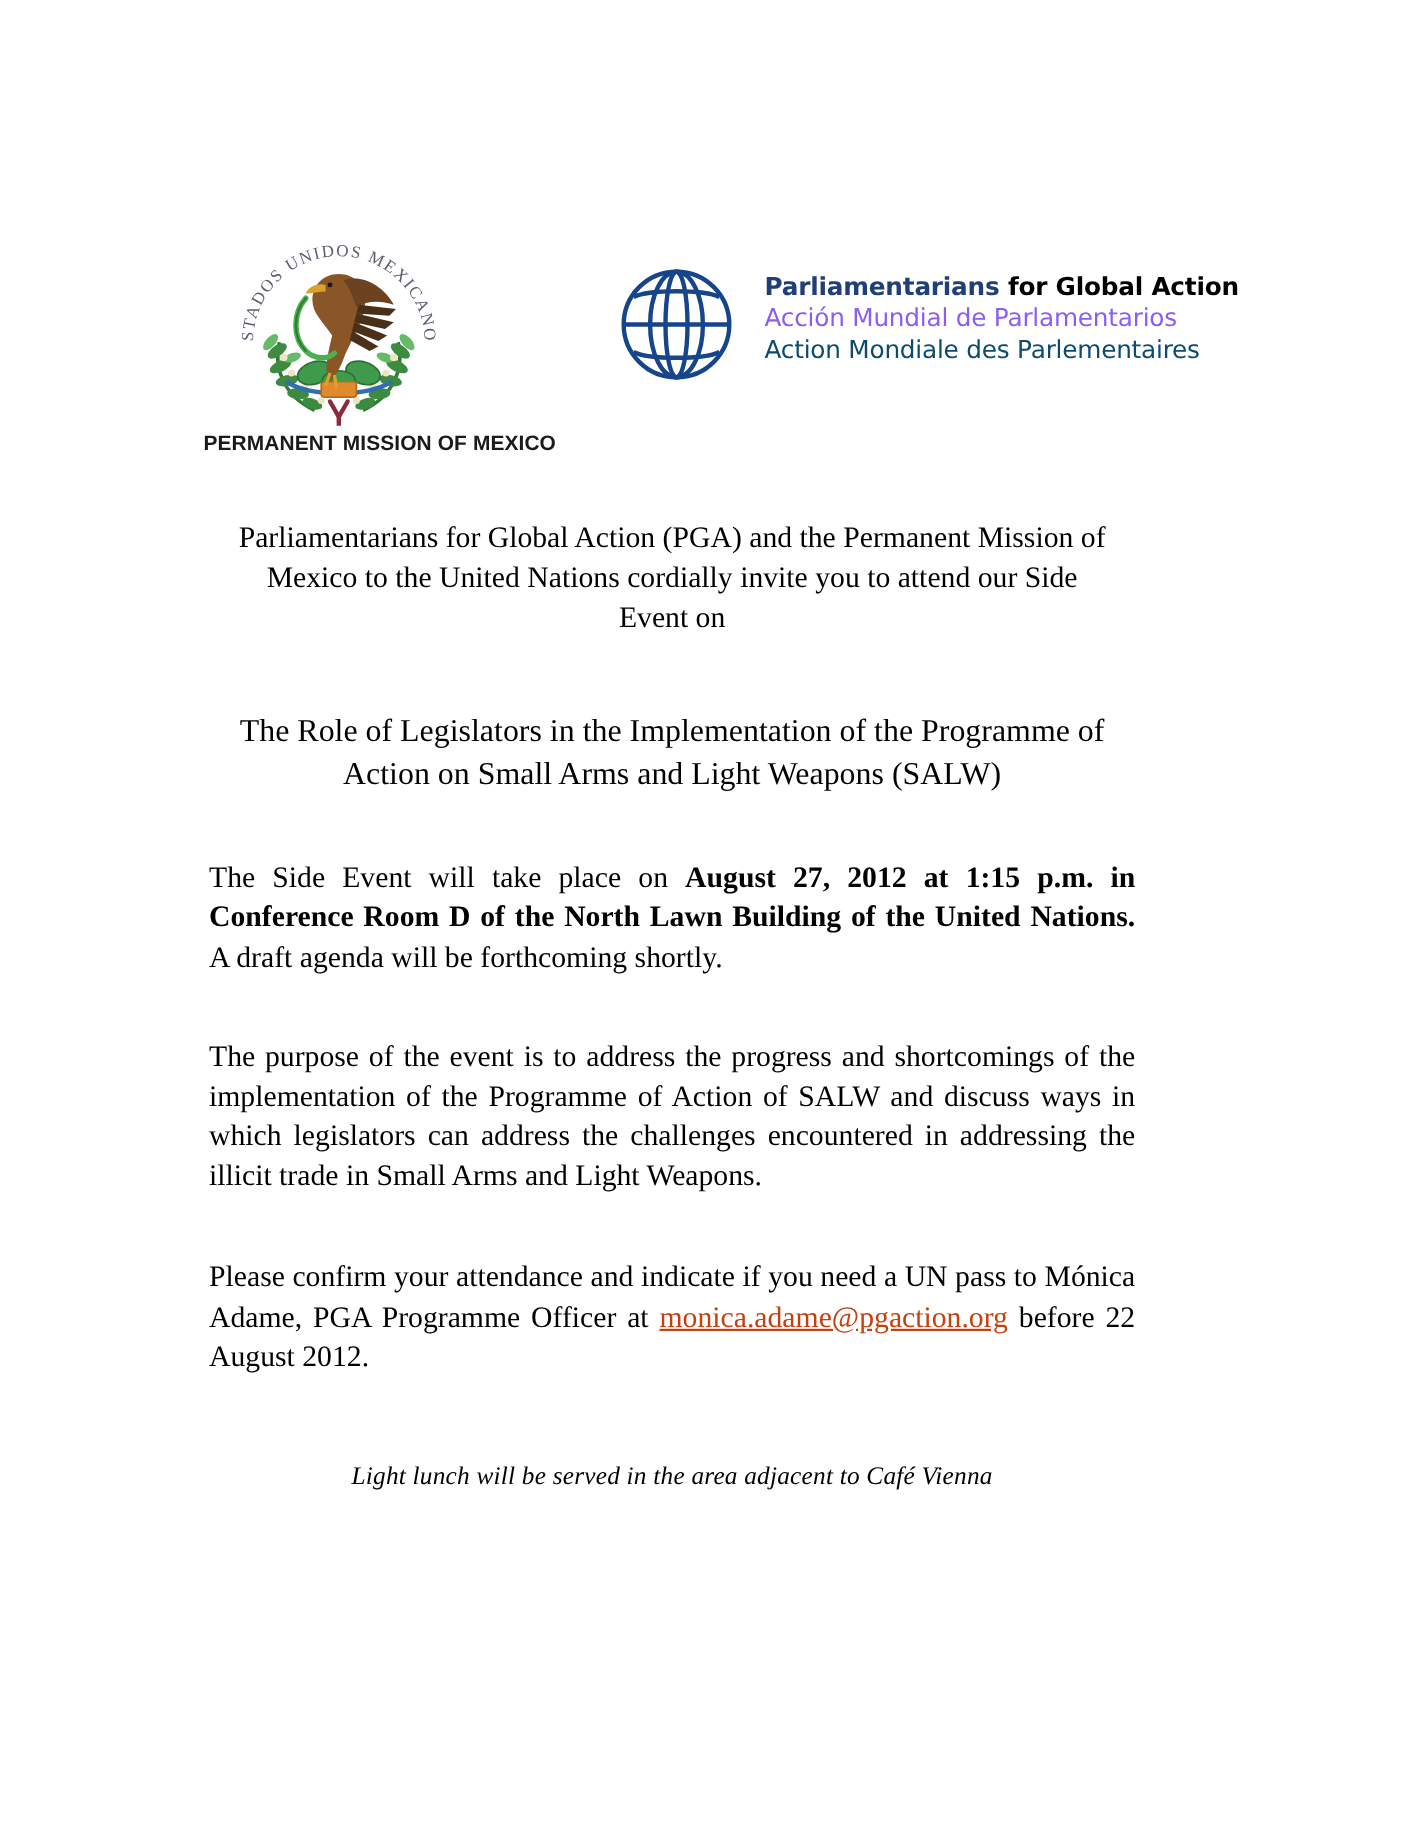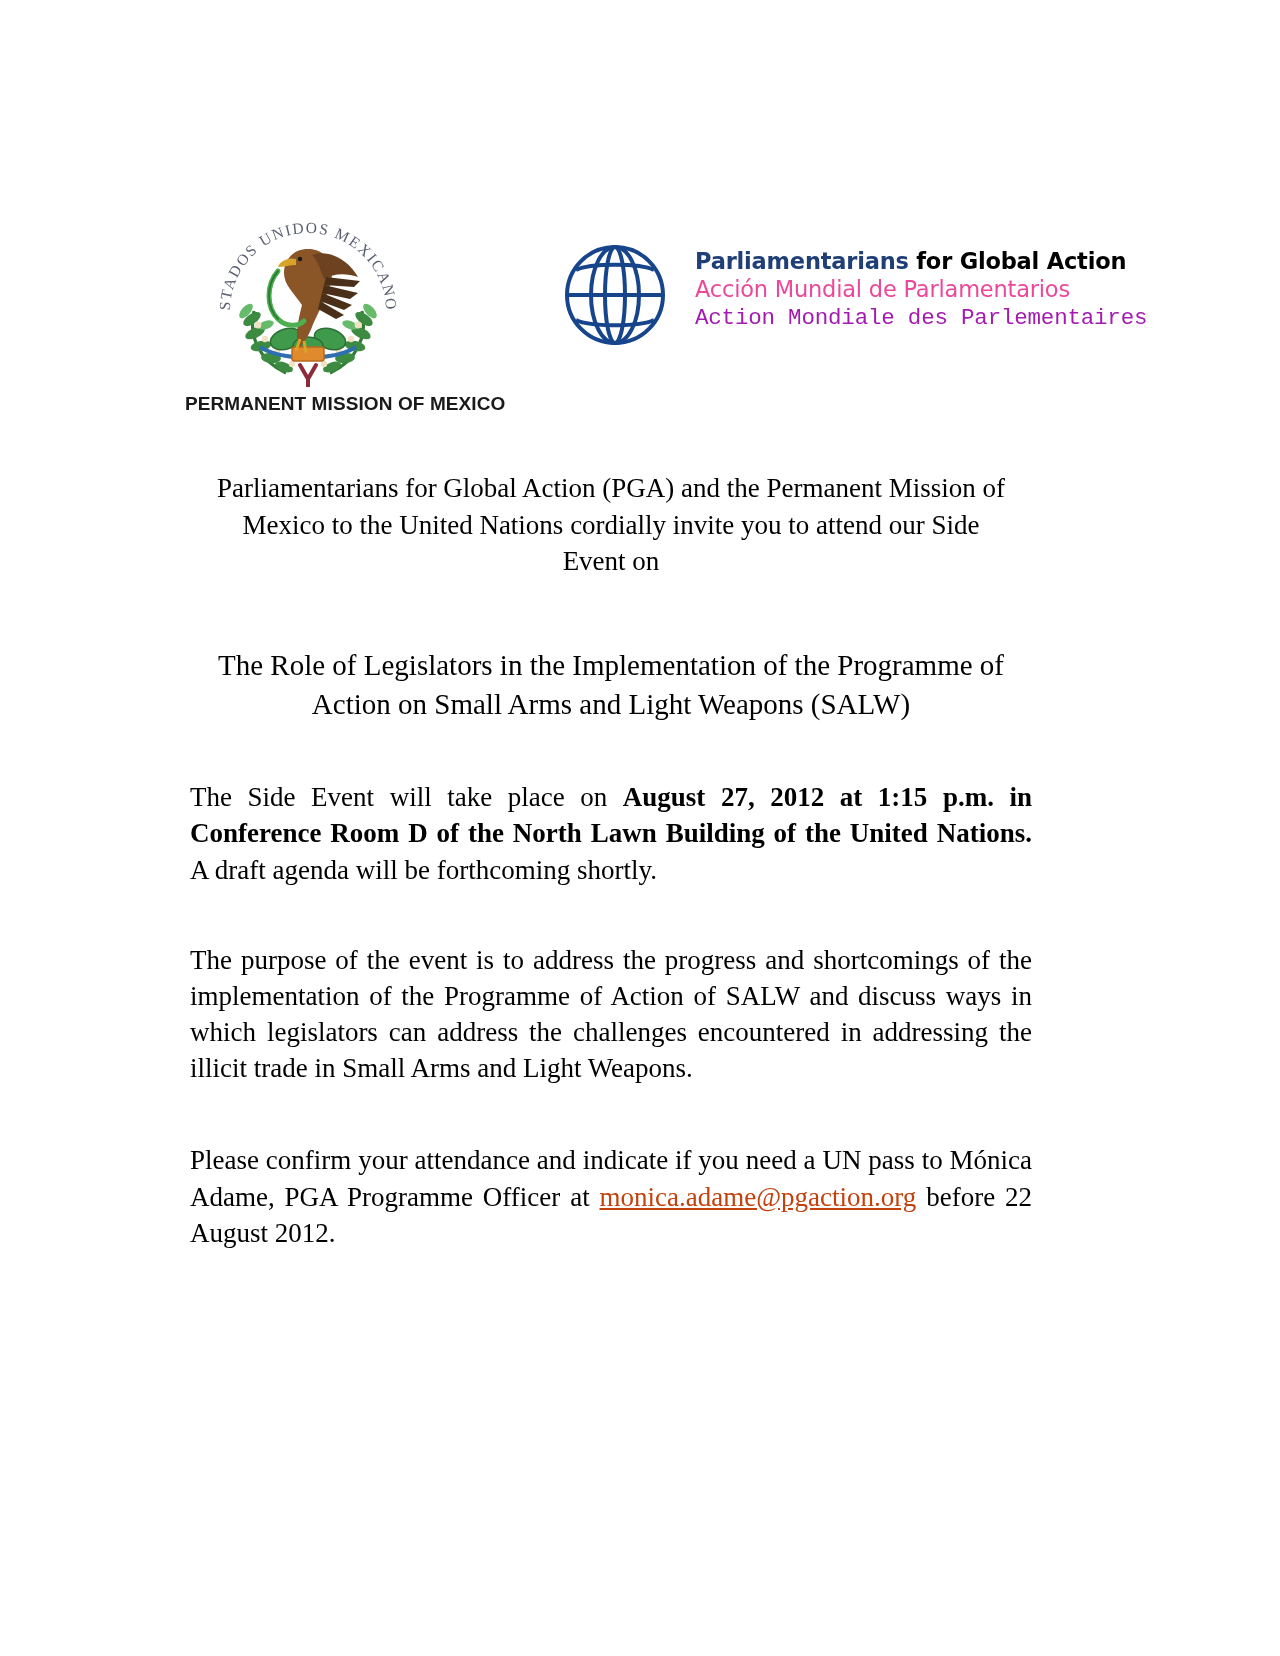--- a/index.html
+++ b/index.html
@@ -84,24 +84,24 @@
     font-size: 22.5px;
     font-weight: bold;
     color: #1f3f76;
     letter-spacing: -0.2px;
   }
   .pga-line1 .ital {
     color: #000000;
   }
   .pga-line2, .pga-line3 {
     font-size: 22.5px;
-    color: #ec4899;
+    color: #8b5cf6;
     letter-spacing: -0.2px;
   }
-  .pga-line3 { color: #a21caf; font-family: Liberation Mono, monospace; }
+  .pga-line3 { color: #0c4a6e; }
 
   
   .content {
     position: absolute;
     left: 178px;
     top: 470px;
     width: 866px;
   }
 
   .intro {
@@ -296,15 +296,16 @@
     <div class="sp-p1-p2"></div>
 
     <p class="para">The purpose of the event is to address the progress and shortcomings of the implementation of the Programme of Action of SALW and discuss ways in which legislators can address the challenges encountered in addressing the illicit trade in Small Arms and Light Weapons.</p>
 
     <div class="sp-p2-p3"></div>
 
     <p class="para"><span>Please confirm your attendance and indicate if you need a UN pass to Mónica Adame, PGA Programme Officer at </span><a class="maillink" href="#">monica.adame@pgaction.org</a><span> before 22 August  2012.</span></p>
 
     <div class="sp-p3-lunch"></div>
 
+    <p class="lunch">Light lunch will be served in the area adjacent to Café Vienna</p>
   </div>
 
 </div>
 
 </body></html>

